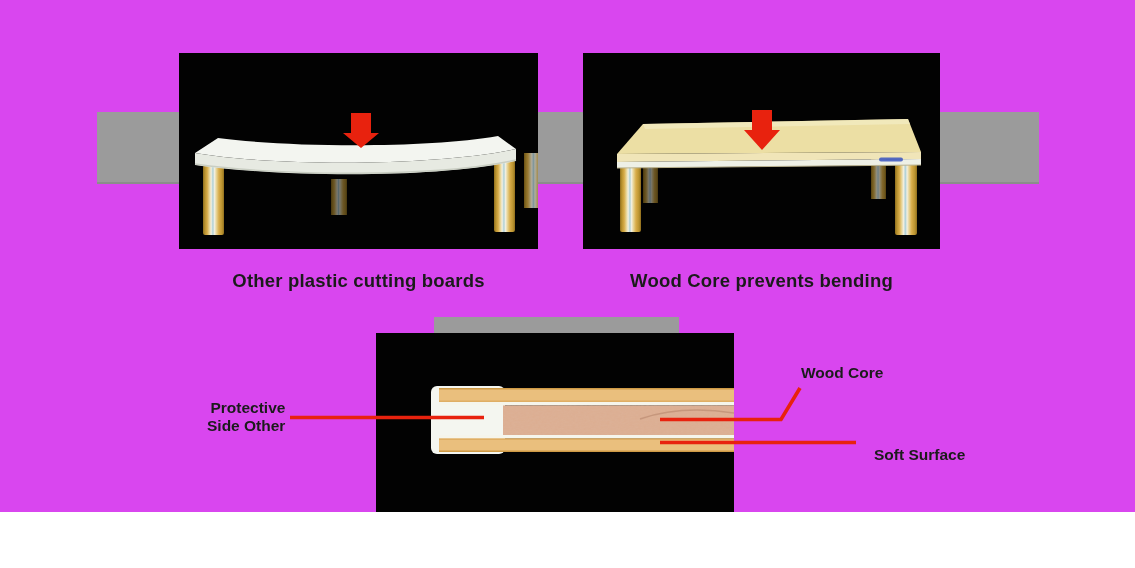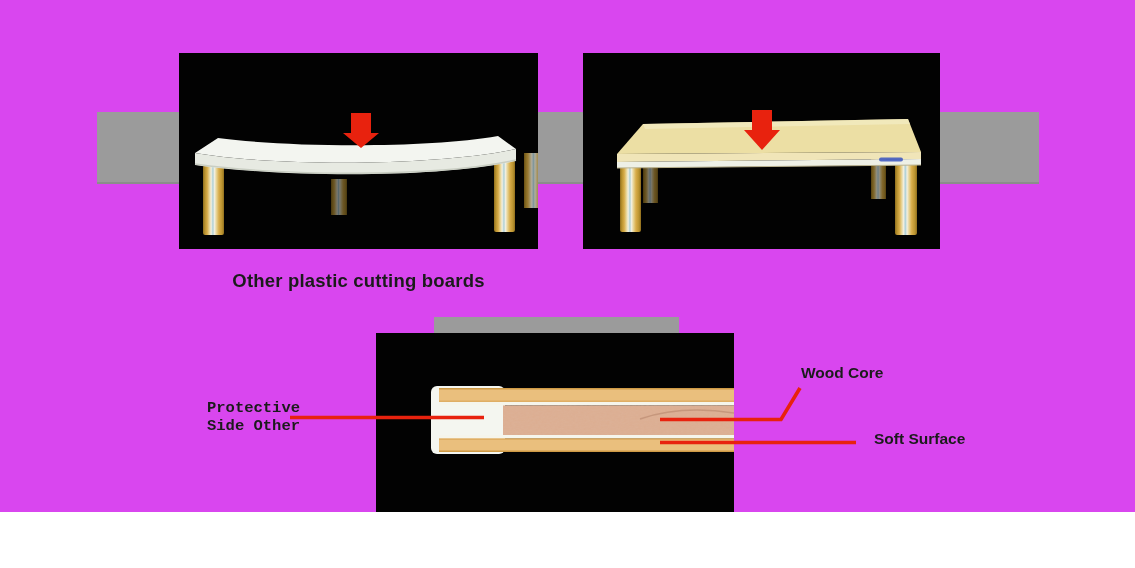--- a/index.html
+++ b/index.html
@@ -19,23 +19,23 @@
     position:absolute;top:266px;height:30px;line-height:30px;
     color:#1b1b1b;font-size:18.5px;font-weight:600;text-align:center;
     letter-spacing:.2px;white-space:nowrap;
   }
   #caption-left{left:179px;width:359px;}
   #caption-right{left:583px;width:357px;}
   .sec-label{
     position:absolute;color:#1b1b1b;font-size:15.5px;font-weight:600;
     line-height:18px;white-space:nowrap;text-align:right;
   }
-  #label-psb{left:207px;top:399px;font-family:Liberation Mono, monospace;}
+  #label-psb{left:207px;top:399px;}
   #label-wc{left:801px;top:364px;}
-  #label-ss{left:874px;top:430px;}
+  #label-ss{left:874px;top:446px;}
   #leaders{position:absolute;left:0;top:0;width:1135px;height:568px;pointer-events:none;}
 </style>
 </head>
 <body>
 
 <div class="canvas">
 
   <svg width="0" height="0" style="position:absolute" aria-hidden="true">
     <defs>
       <linearGradient id="legstripe" x1="0" y1="0" x2="1" y2="0">
@@ -98,20 +98,21 @@
       <polygon points="34,109 338,106 338,112 34,115" fill="#eef0e6"></polygon>
       <line x1="34" y1="115" x2="338" y2="112" stroke="#b9b18e" stroke-width="1"></line>
 
       <rect x="296" y="104.5" width="24" height="4" rx="2" fill="#3a55c0" opacity="0.85"></rect>
 
       <polygon points="169,57 189,57 189,77 197,77 179,97 161,77 169,77" fill="#e8220e"></polygon>
     </svg>
   </div>
 
   <div class="caption" id="caption-left">Other plastic cutting boards</div>
+  <div class="caption" id="caption-right">Wood Core prevents bending</div>
 
   <div class="band" id="band-bottom"></div>
 
   <div class="panel" id="panel-bottom">
     <svg width="358" height="185" viewBox="0 0 358 185">
       <rect width="358" height="185" fill="#020202"></rect>
 
       <rect x="55" y="53" width="74" height="68" rx="6" fill="#f4f6f0"></rect>
 
       <rect x="63" y="55" width="295" height="14" fill="#eabf7d"></rect>

